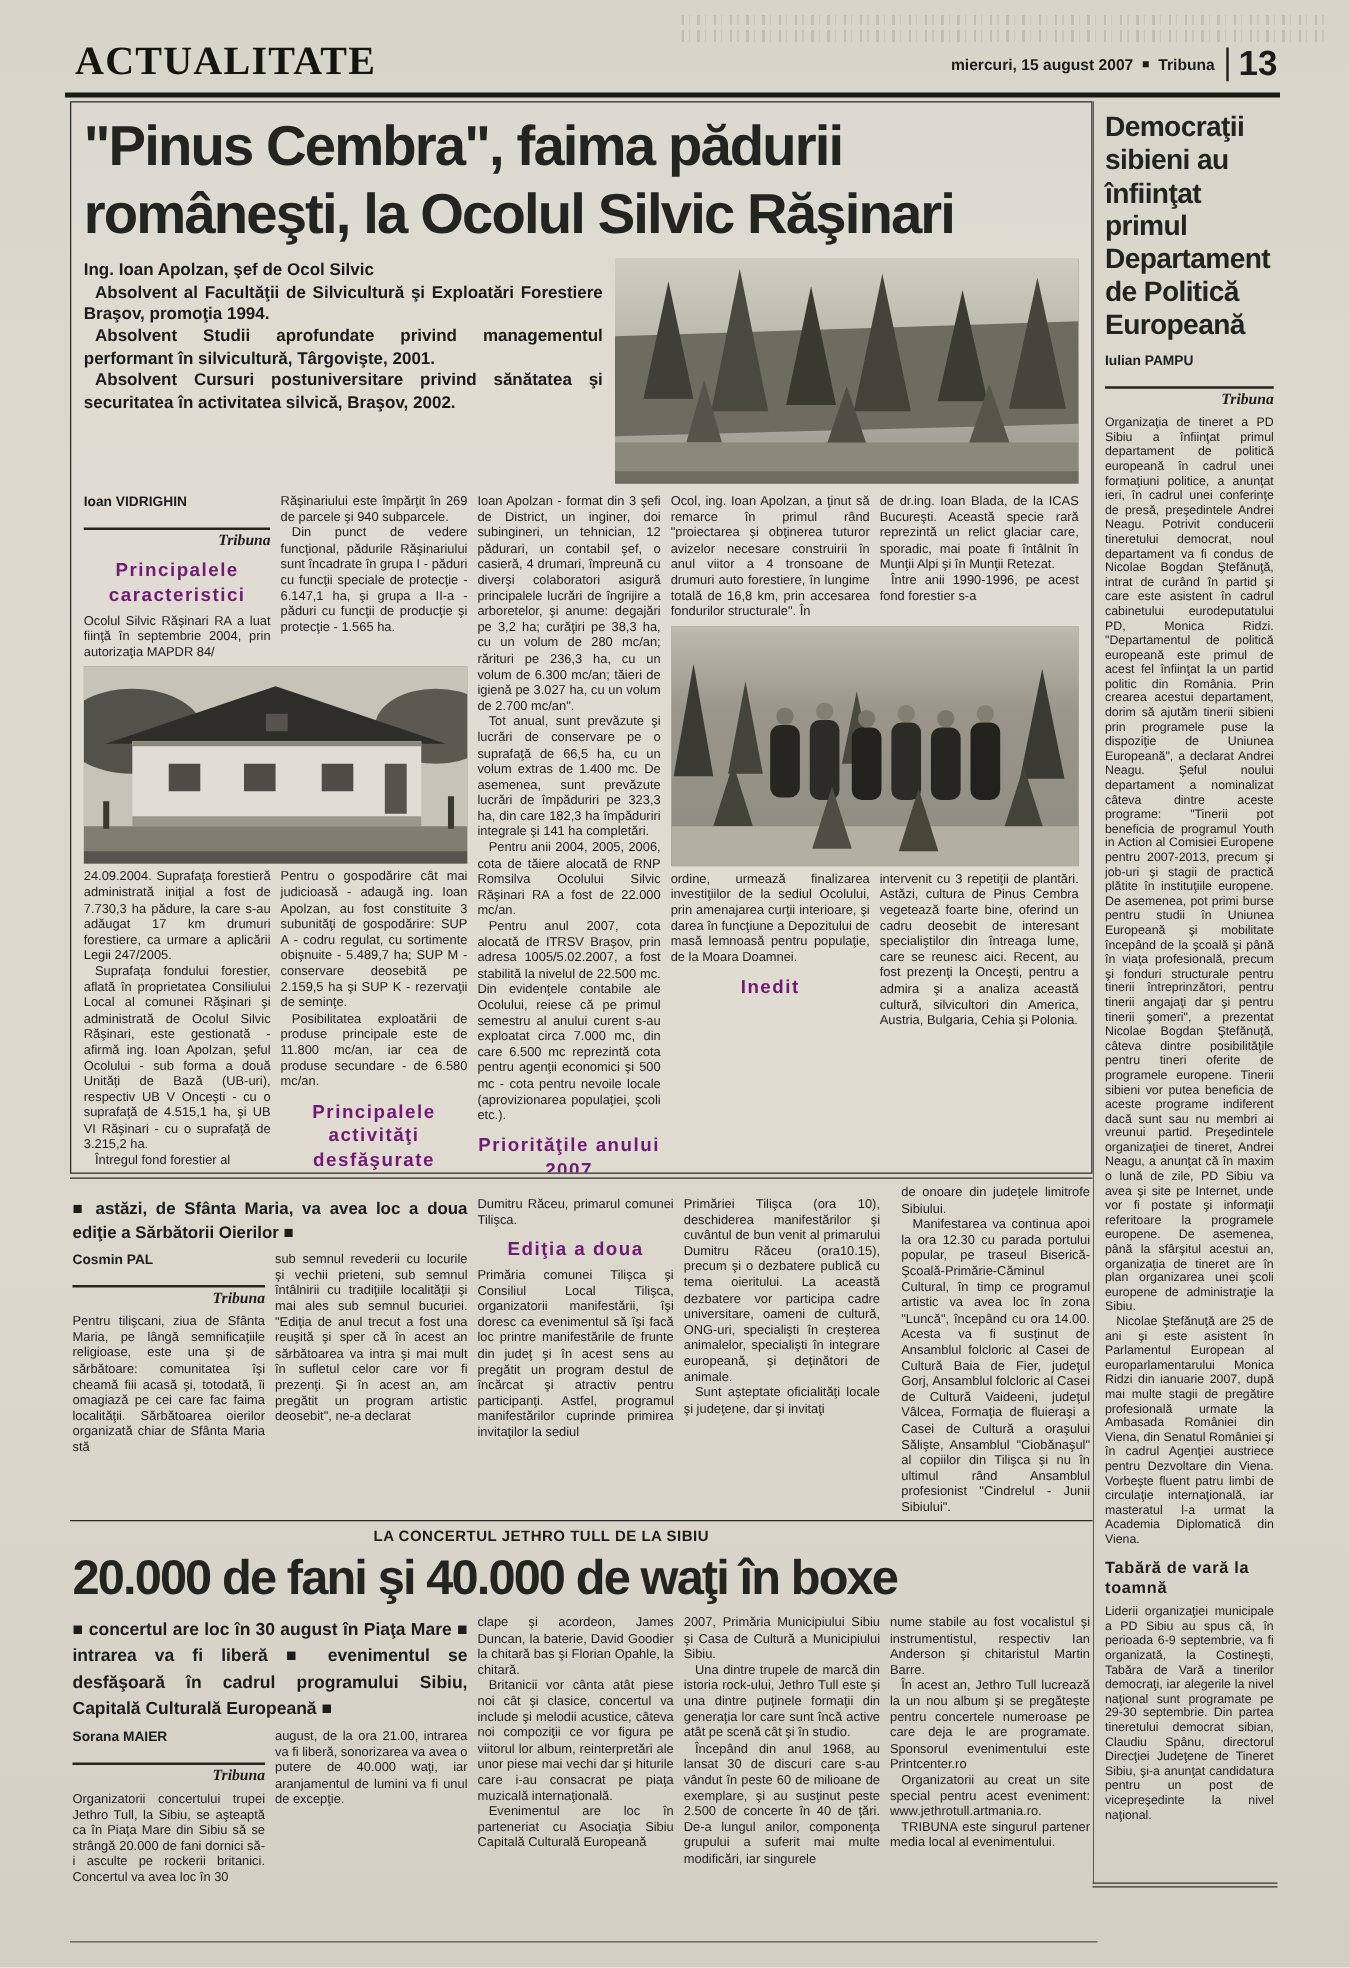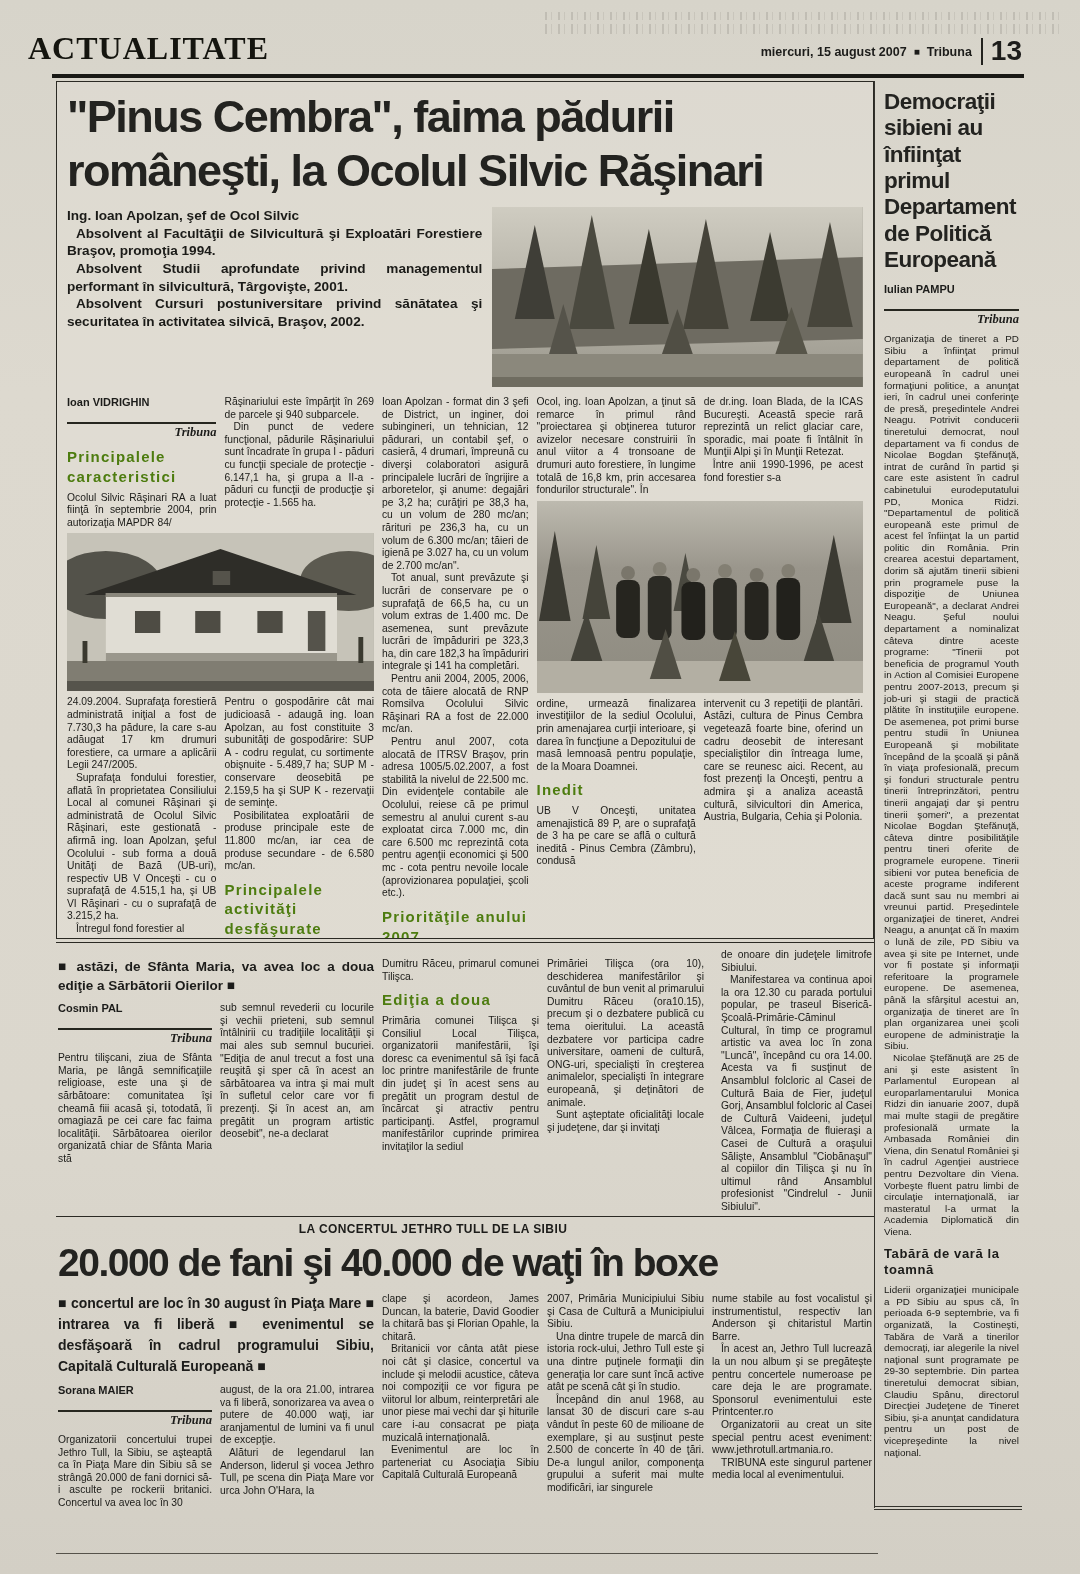--- a/index.html
+++ b/index.html
@@ -10,35 +10,35 @@
     background:linear-gradient(180deg,#d7d4ca 0%,#ddd9cf 25%,#dbd7cd 70%,#d3cfc5 100%);
     overflow:hidden; position:relative;
   }
   .ghost-print { position:absolute; top:12px; left:545px; width:520px; height:26px; opacity:.28;
     background:
       repeating-linear-gradient(90deg, rgba(70,66,58,.55) 0 2px, transparent 2px 6px, rgba(70,66,58,.35) 6px 7px, transparent 7px 13px);
     filter:blur(.6px);
     -webkit-mask-image:linear-gradient(180deg,#000 0 8px,transparent 8px 12px,#000 12px 22px,transparent 22px);
             mask-image:linear-gradient(180deg,#000 0 8px,transparent 8px 12px,#000 12px 22px,transparent 22px);
   }
-  .masthead { display:flex; justify-content:space-between; align-items:flex-end; padding:30px 58px 5px 28px; }
+  .masthead { display:flex; justify-content:space-between; align-items:flex-end; padding:30px 58px 5px 28px;margin-left:32px; }
   .masthead-title { font-family:"Liberation Serif", serif; font-weight:bold; font-size:32px; letter-spacing:1px; color:#15150f; }
   .masthead-meta { display:flex; align-items:center; gap:7px; font-size:12.5px; font-weight:bold; white-space:nowrap; padding-bottom:2px; }
   .masthead-meta .bullet { font-size:10px; }
   .masthead-meta .pagenum { font-size:28px; font-weight:bold; border-left:2px solid #22221e; padding-left:8px; margin-left:2px; line-height:.95; }
   .top-rule { height:4px; background:#191915; margin:2px 56px 0 52px; }
 
   .content { display:flex; margin:3px 58px 0 56px; align-items:stretch; }
   .left-zone { width:818px; display:flex; flex-direction:column; }
   .sidebar { flex:1; border-left:1.5px solid #33322c; border-bottom:4px double #33322c; padding:8px 3px 8px 9px; }
 
   
   .bodytext p { font-size:10.3px; line-height:12.6px; text-align:justify; color:#1b1b18; }
   .bodytext p + p { text-indent:9px; }
-  .colhead { font-size:15px; font-weight:bold; letter-spacing:1.2px; line-height:1.32; margin:7px 0 5px; color:#4d7c0f; }
+  .colhead { font-size:15px; font-weight:bold; letter-spacing:1.2px; line-height:1.32; margin:7px 0 5px; color:#701a75;text-align:center; }
   .byline-block { margin-bottom:6px; }
   .byline-name { font-weight:bold; font-size:11px; border-bottom:2px solid #26261f; padding-bottom:14px; }
   .byline-brand { text-align:right; font-family:"Liberation Serif", serif; font-style:italic; font-weight:bold; font-size:12.5px; padding-top:1px; }
 
   
   .main-article { border:1.5px solid #2b2a24; padding:8px 10px 4px 10px; height:858px; overflow:hidden; background:rgba(236,233,224,.25); }
   .headline { font-size:45px; line-height:1.2; font-weight:bold; letter-spacing:-1.5px; color:#232320; }
   .sub-row { display:flex; gap:10px; margin-top:9px; }
   .subhead { flex:1.12; }
   .subhead p { font-size:13.6px; font-weight:bold; line-height:1.3; text-align:justify; }
@@ -250,23 +250,20 @@
               <polygon points="200,130 216,180 184,180" fill="#484639"></polygon>
             </svg>
           </div>
 
           <div class="cols2">
             <div class="bodytext">
               <div>
                   <p>ordine, urmează finalizarea investiţiilor de la sediul Ocolului, prin amenajarea curţii interioare, şi darea în funcţiune a Depozitului de masă lemnoasă pentru populaţie, de la Moara Doamnei.</p>
                 </div>
               <h3 class="colhead">Inedit</h3>
-              <div>
-                  <p>UB V Onceşti, unitatea amenajistică 89 P, are o suprafaţă de 3 ha pe care se află o cultură inedită - Pinus Cembra (Zâmbru), condusă</p>
-                </div>
             </div>
             <div class="bodytext">
                 <p>intervenit cu 3 repetiţii de plantări. Astăzi, cultura de Pinus Cembra vegetează foarte bine, oferind un cadru deosebit de interesant specialiştilor din întreaga lume, care se reunesc aici. Recent, au fost prezenţi la Onceşti, pentru a admira şi a analiza această cultură, silvicultori din America, Austria, Bulgaria, Cehia şi Polonia.</p>
               </div>
           </div>
         </div>
       </div>
     </article>
 
     <article class="tilisca">
@@ -321,21 +318,20 @@
               <div class="byline-block">
                 <div class="byline-name">Sorana MAIER</div>
                 <div class="byline-brand">Tribuna</div>
               </div>
               <div>
                   <p>Organizatorii concertului trupei Jethro Tull, la Sibiu, se aşteaptă ca în Piaţa Mare din Sibiu să se strângă 20.000 de fani dornici să-i asculte pe rockerii britanici. Concertul va avea loc în 30</p>
                 </div>
             </div>
             <div class="bodytext">
                 <p>august, de la ora 21.00, intrarea va fi liberă, sonorizarea va avea o putere de 40.000 waţi, iar aranjamentul de lumini va fi unul de excepţie.</p>
-                <p>Alături de legendarul Ian Anderson, liderul şi vocea Jethro Tull, pe scena din Piaţa Mare vor urca John O'Hara, la</p>
               </div>
           </div>
         </div>
         <div class="cc-3 bodytext">
             <p>clape şi acordeon, James Duncan, la baterie, David Goodier la chitară bas şi Florian Opahle, la chitară.</p>
             <p>Britanicii vor cânta atât piese noi cât şi clasice, concertul va include şi melodii acustice, câteva noi compoziţii ce vor figura pe viitorul lor album, reinterpretări ale unor piese mai vechi dar şi hiturile care i-au consacrat pe piaţa muzicală internaţională.</p>
             <p>Evenimentul are loc în parteneriat cu Asociaţia Sibiu Capitală Culturală Europeană</p>
           </div>
         <div class="cc-4 bodytext">
             <p>2007, Primăria Municipiului Sibiu şi Casa de Cultură a Municipiului Sibiu.</p>

